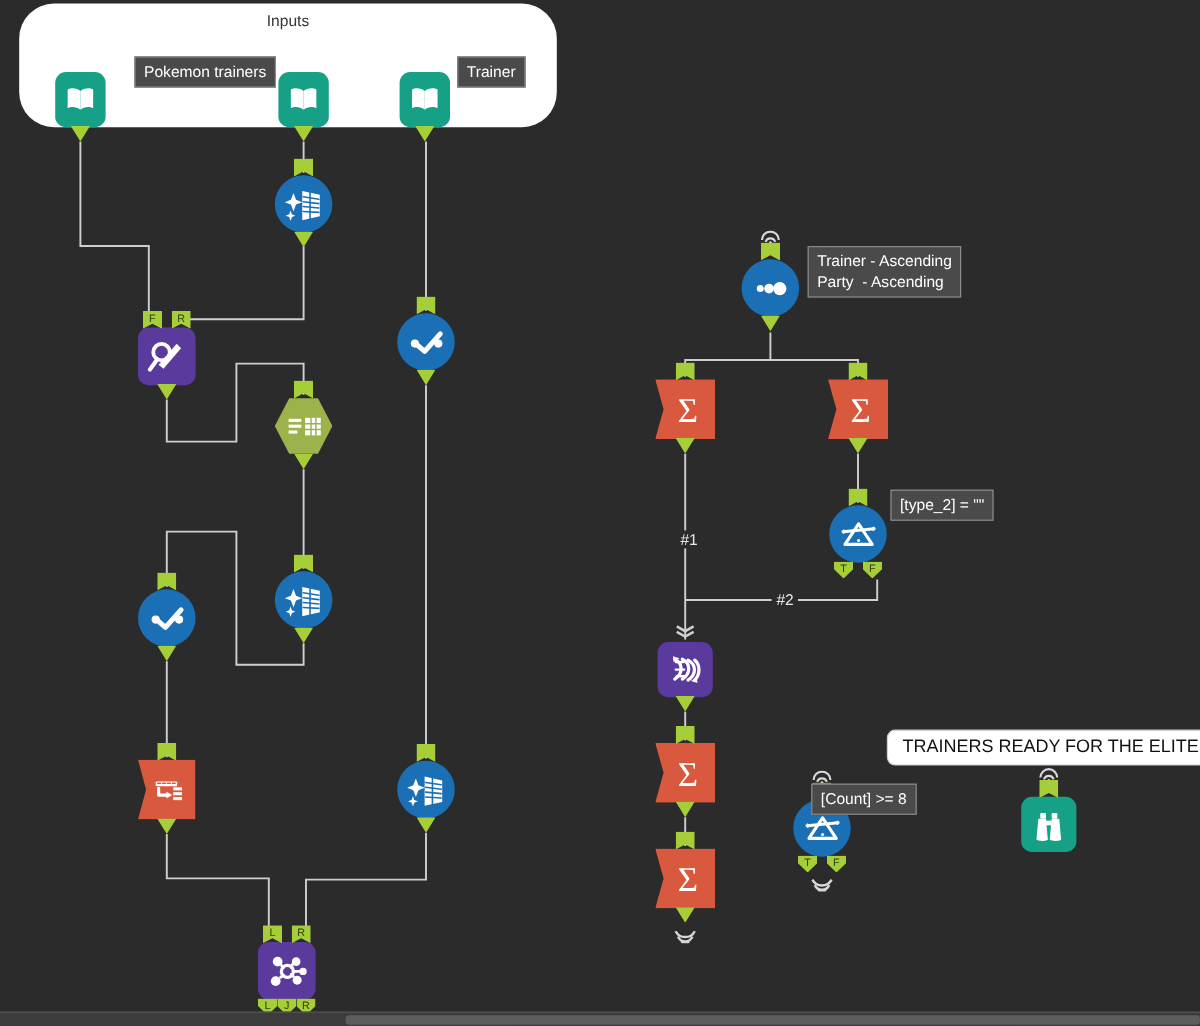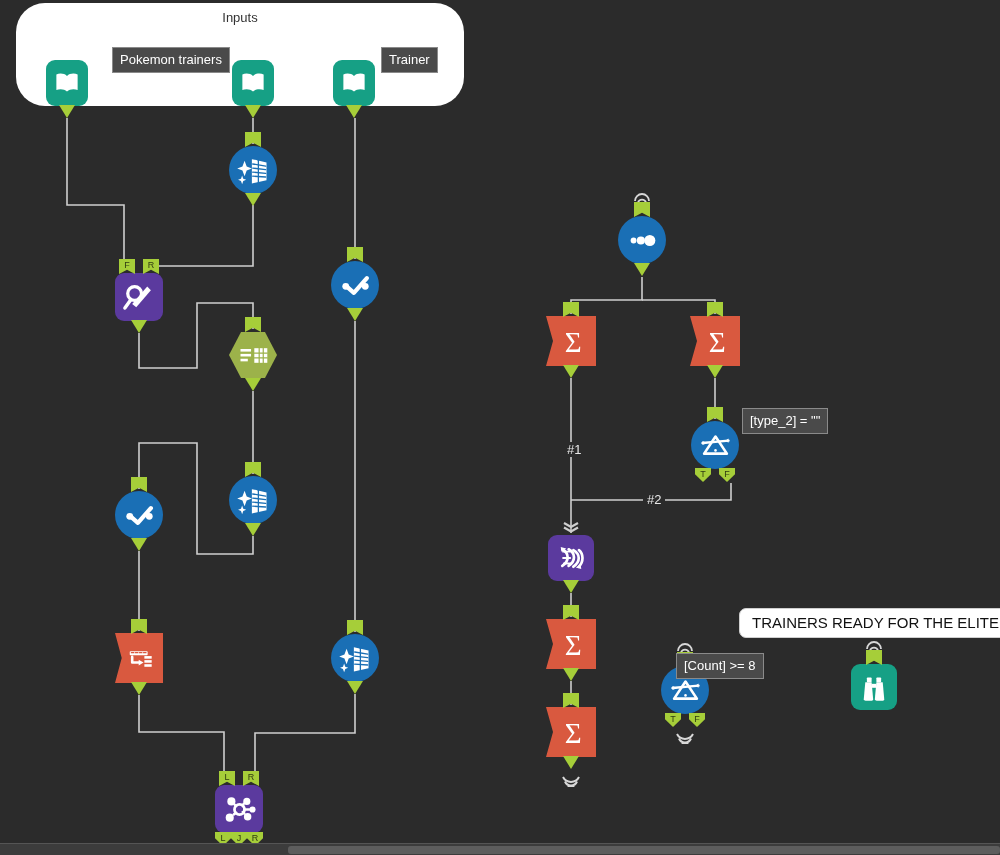--- a/index.html
+++ b/index.html
@@ -449,20 +449,22 @@
       </div>
       <div class="antenna" style="left: 14px; top: -26px;"><svg width="18" height="11" viewBox="0 0 18 11">
           <path d="M2 8 A7 7 0 0 1 16 8" fill="none" stroke="#d8d8d8" stroke-width="1.8"></path>
           <path d="M5 9.5 A4.2 4.2 0 0 1 13 9.5" fill="none" stroke="#d8d8d8" stroke-width="1.8"></path>
           <circle cx="9" cy="10.4" r="1.3" fill="#d8d8d8"></circle>
         </svg></div>
       <div class="port in" style="left: 15px; top: -14px;"></div>
     </div>
     <div class="anno" style="left: 112px; top: 47px;">Pokemon trainers</div>
     <div class="anno" style="left: 381px; top: 47px;">Trainer</div>
+    <div class="anno" style="left: 673px; top: 205px;">Trainer - Ascending
+Party  - Ascending</div>
     <div class="anno" style="left: 742px; top: 408px;">[type_2] = ""</div>
     <div class="anno" style="left: 676px; top: 653px;">[Count] &gt;= 8</div>
     <div class="anno white" style="left: 739px; top: 608px;">TRAINERS READY FOR THE ELITE 4</div>
     <div class="wirelabel" style="left: 563px; top: 442px;">#1</div>
     <div class="wirelabel" style="left: 643px; top: 492px;">#2</div>
     <div class="scrollbar" style="left: 0px; top: 843px; width: 1000px; height: 12px;">
       <div class="scroll-thumb" style="left: 288px; top: 2px; width: 712px; height: 8px;"></div>
     </div>
   </div>
 

